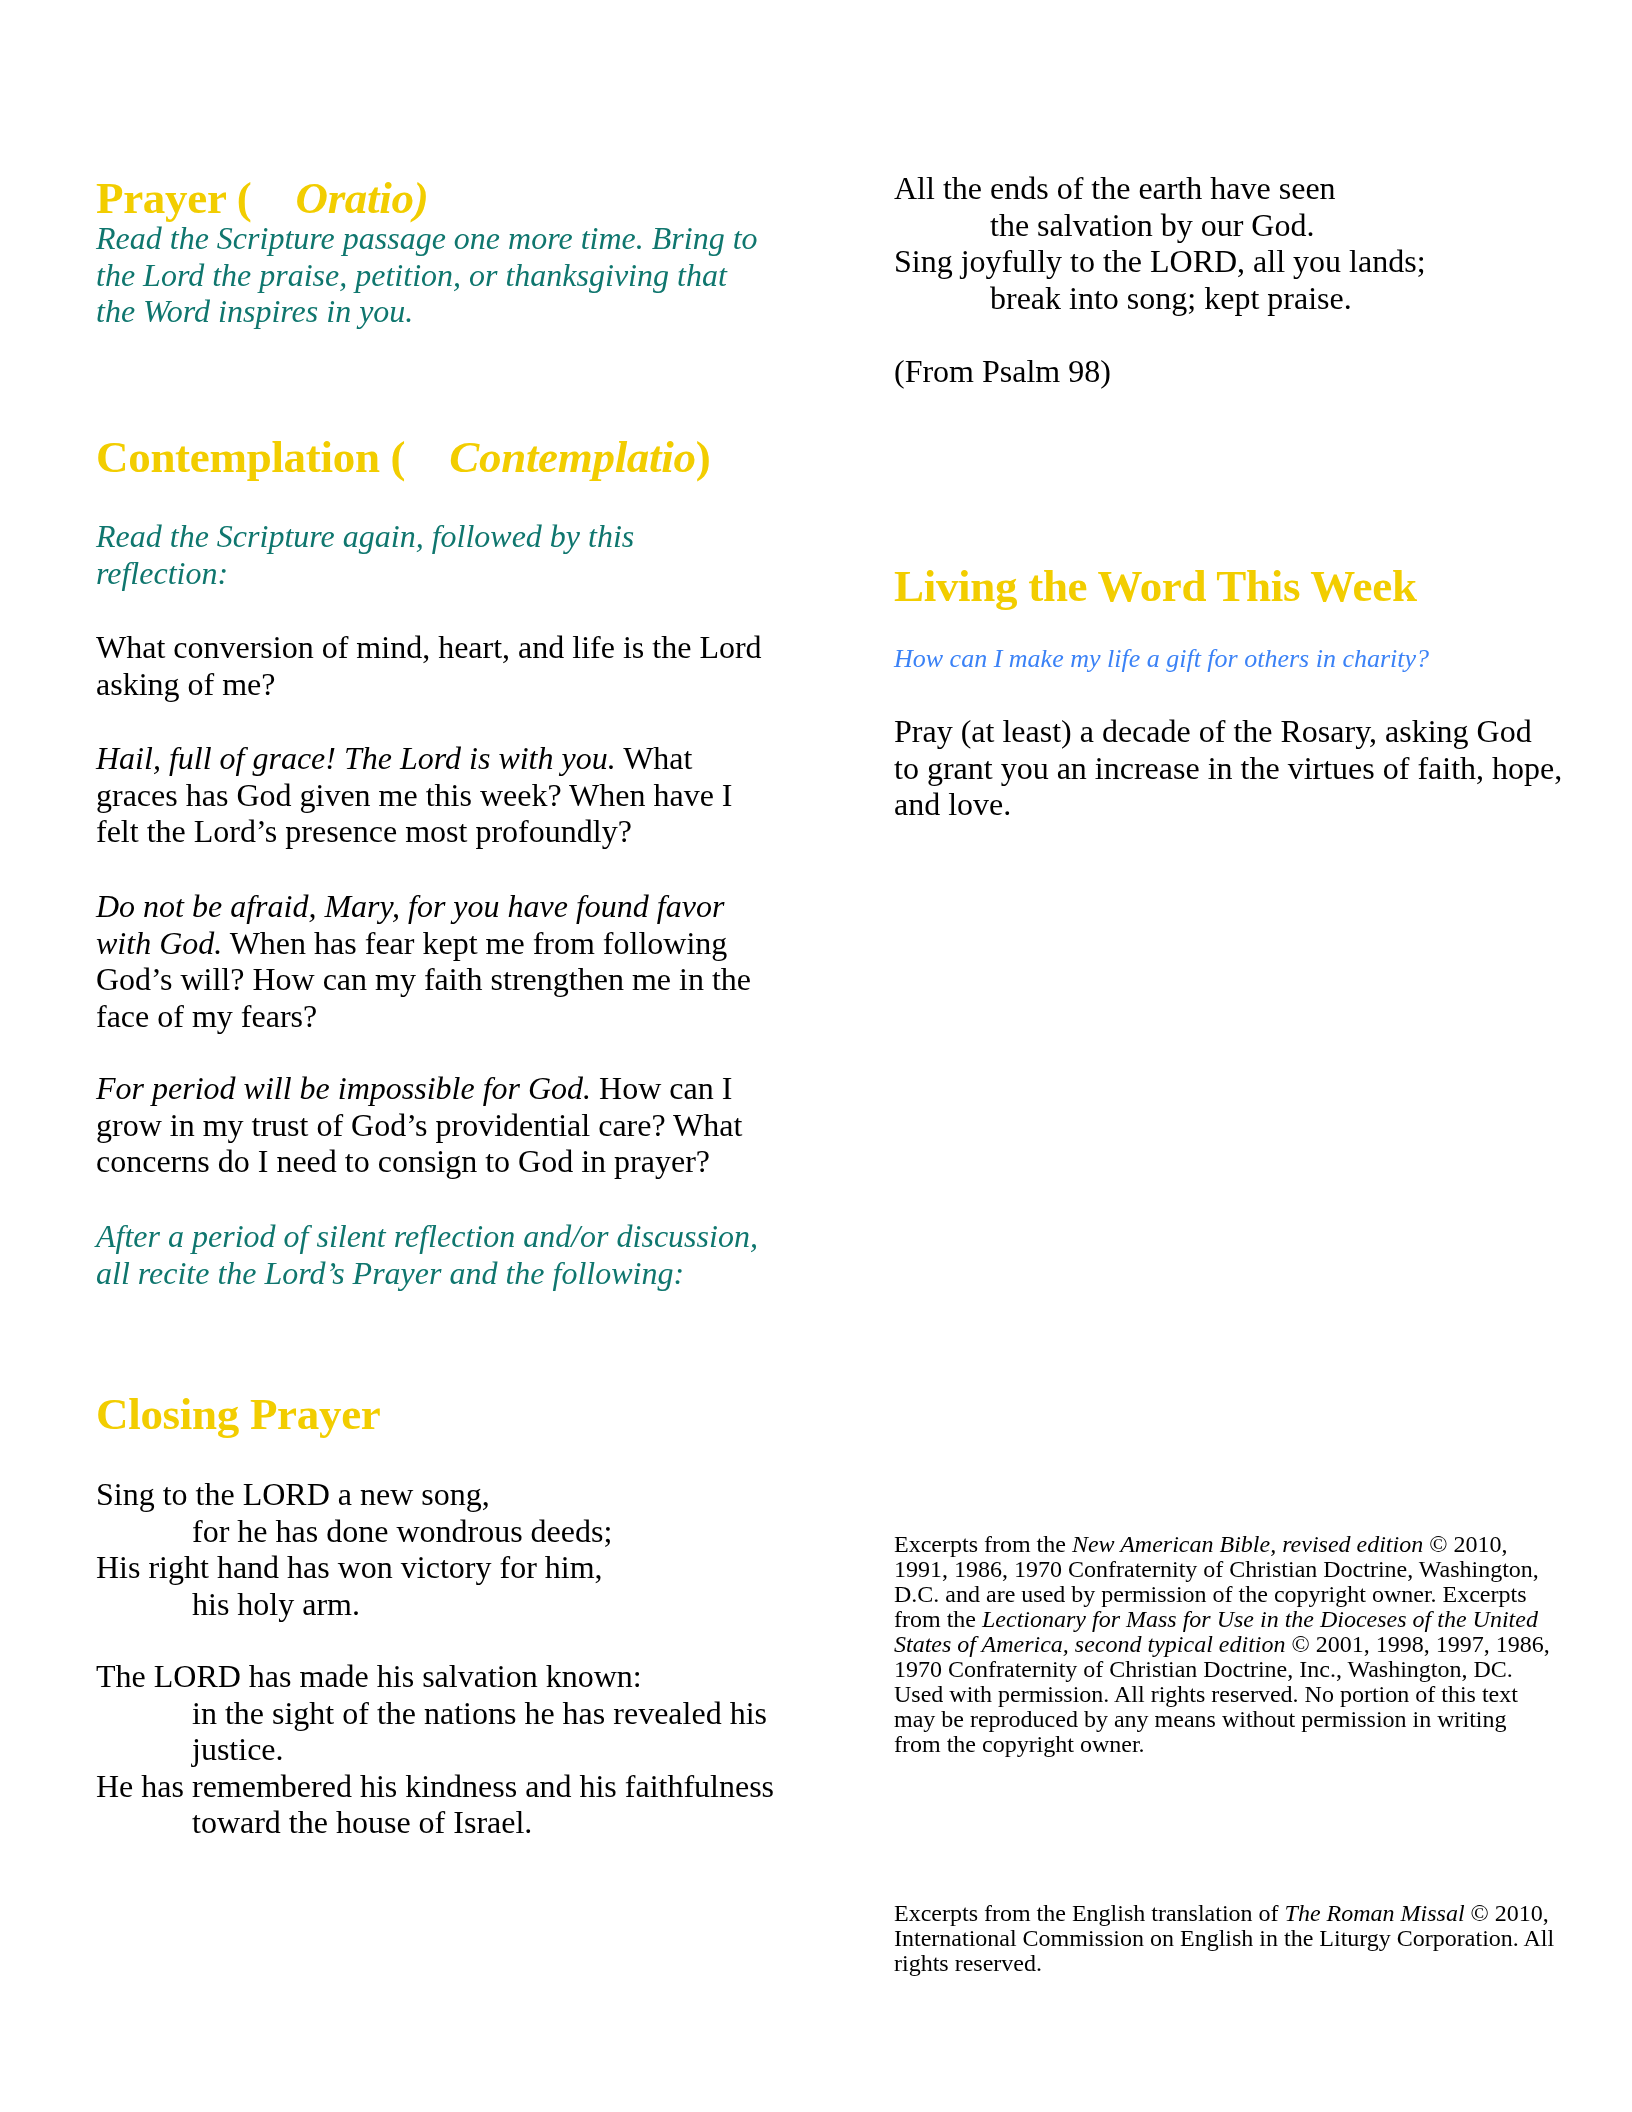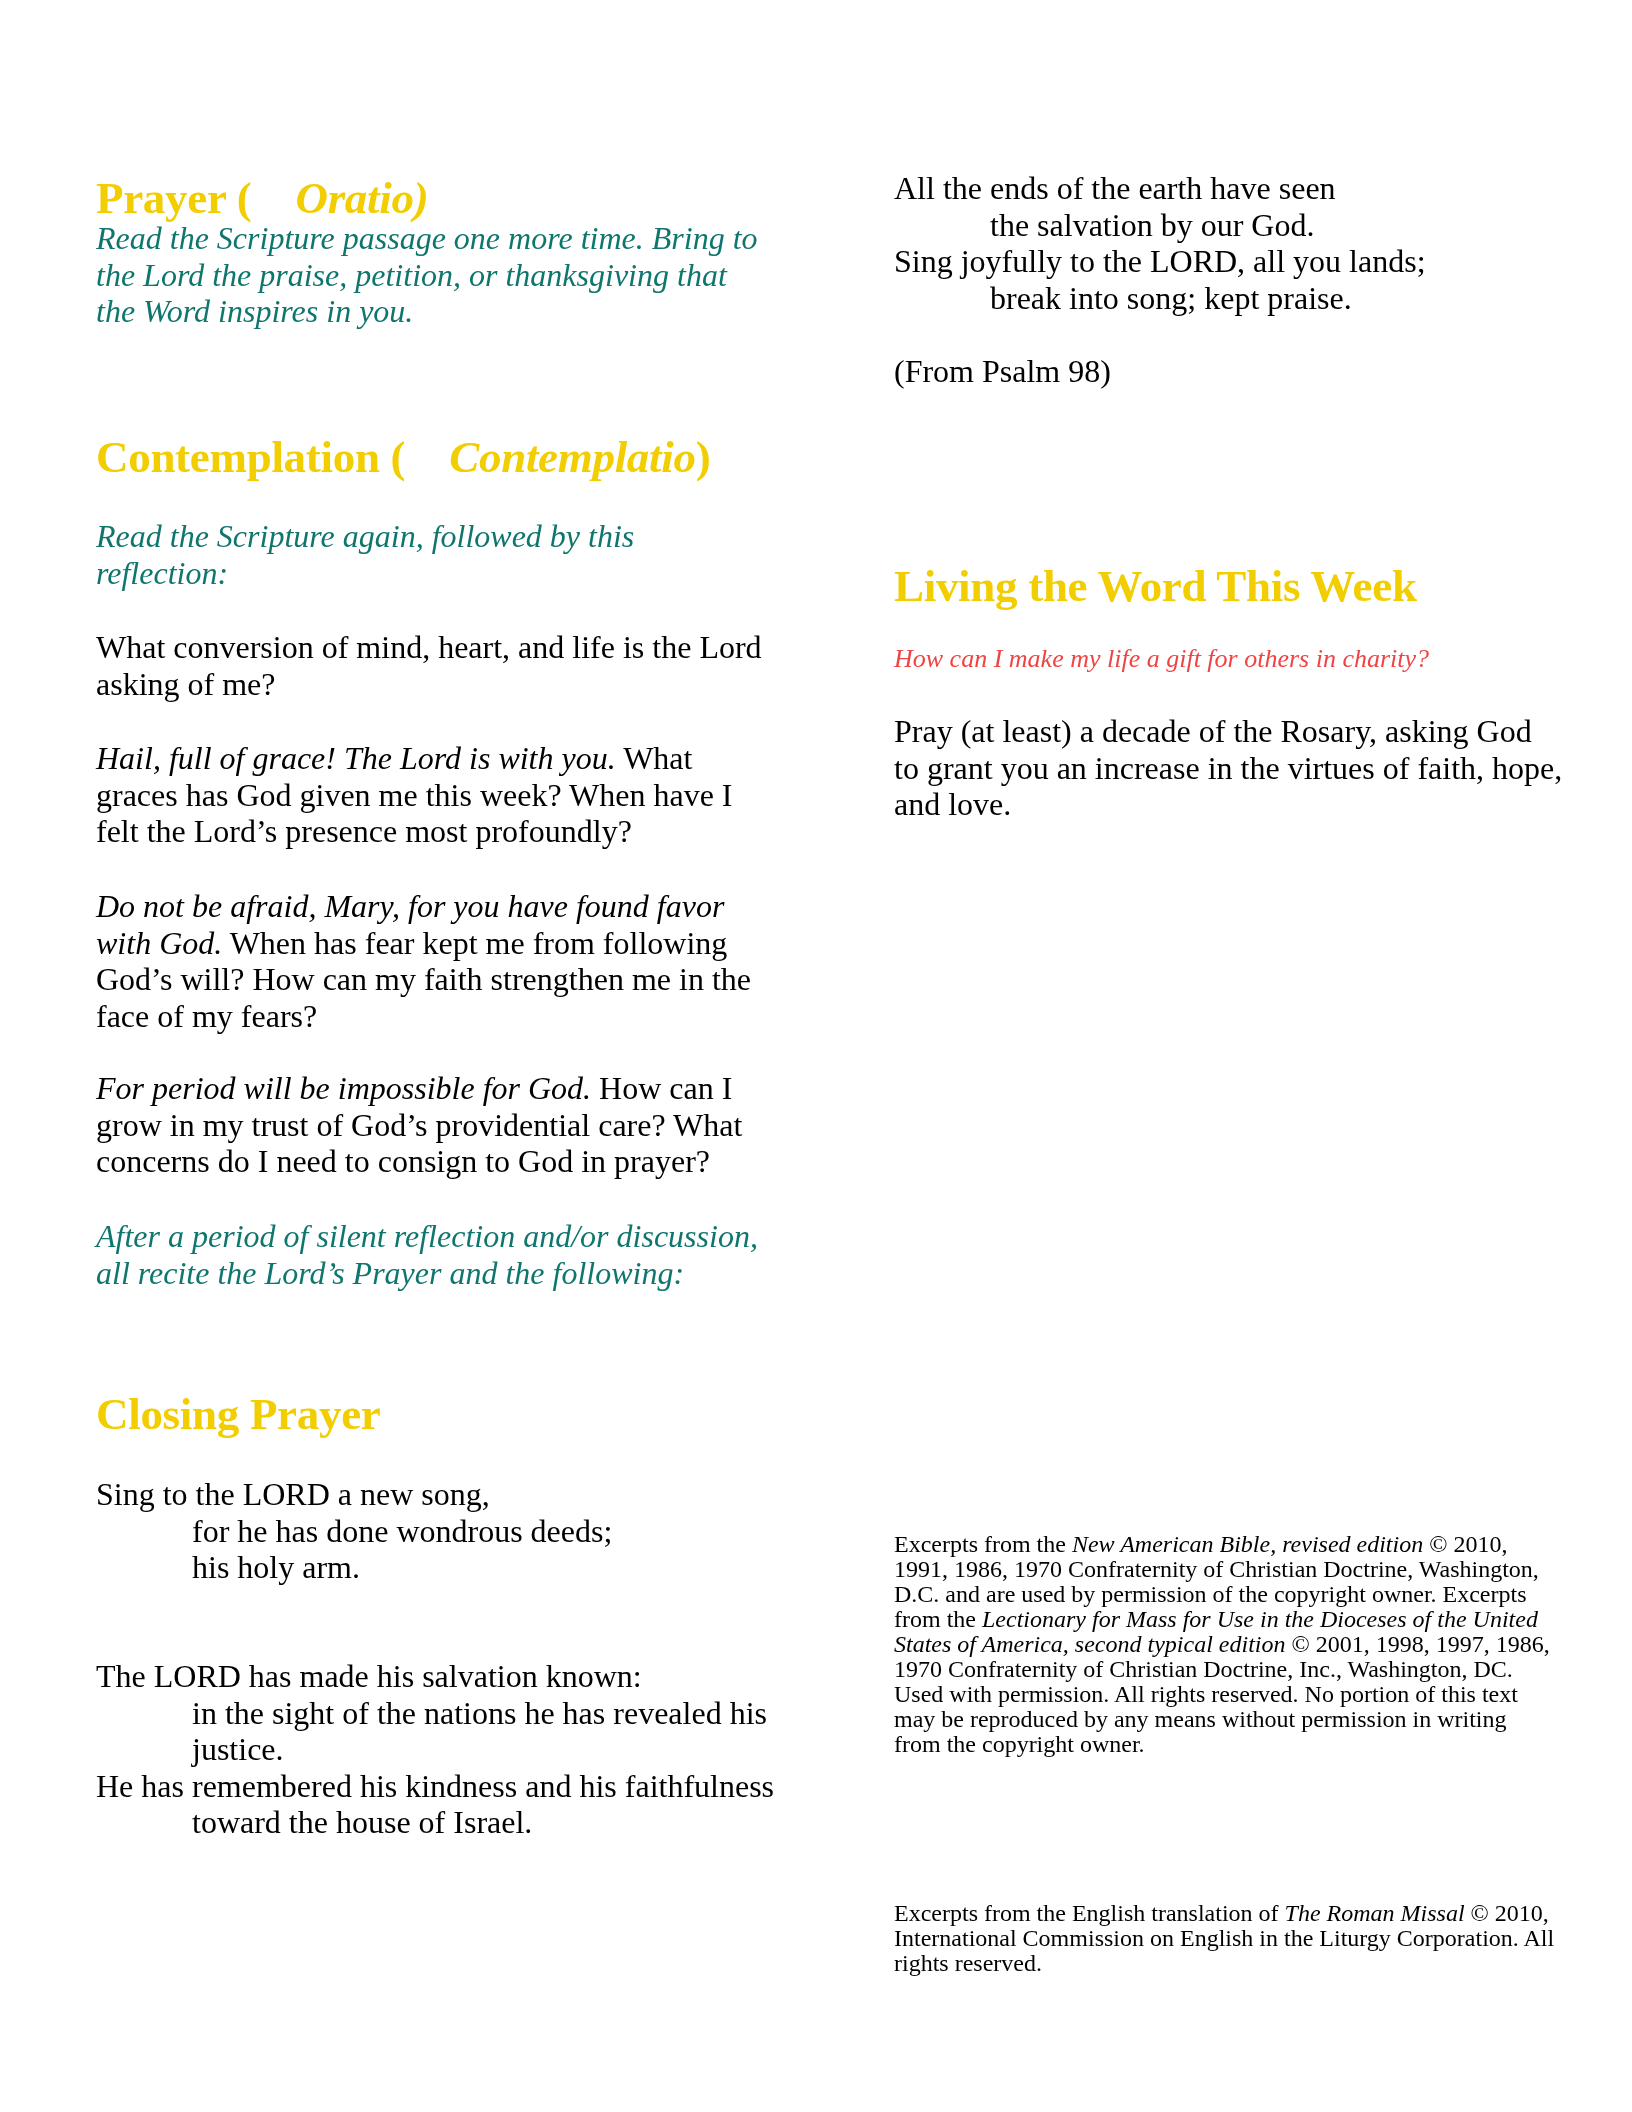--- a/index.html
+++ b/index.html
@@ -5,21 +5,21 @@
   html, body { margin: 0; padding: 0; background: #ffffff; }
   body { width: 1632px; height: 2112px; position: relative; overflow: hidden;
          font-family: "Liberation Serif", "DejaVu Serif", serif; color: #000; }
   .blk { position: absolute; margin: 0; }
   .left { left: 96px; width: 690px; }
   .right { left: 894px; width: 700px; }
   h2.heading { font-size: 45px; line-height: 50px; font-weight: bold; color: #F2CD00; letter-spacing: -0.3px; }
   h2.heading i { font-style: italic; margin-left: 44px; }
   .body { font-size: 32px; line-height: 36.5px; }
   .instr { font-size: 32px; line-height: 36.5px; font-style: italic; color: #0f766e; }
-  .q { font-size: 26px; line-height: 32px; font-style: italic; color: #ef4444; }
+  .q { font-size: 26px; line-height: 32px; font-style: italic; color: #3b82f6; }
   .verse .line { display: block; white-space: nowrap; }
   .verse .indent { padding-left: 96px; white-space: normal; }
   .fn { font-size: 24px; line-height: 25px; }
   em.it { font-style: italic; }
 </style>
 </head>
 <body>
 
 <h2 class="blk left heading" style="top:173px"><span>Prayer (</span><i>Oratio)</i></h2>
 <p class="blk left instr" style="top:220px; width:670px">Read the Scripture passage one more time. Bring to the Lord the praise, petition, or thanksgiving that the Word inspires in you.</p>
@@ -32,20 +32,21 @@
 <p class="blk left body" style="top:888px; width:680px"><em class="it">Do not be afraid, Mary, for you have found favor with God.</em><span> When has fear kept me from following God’s will? How can my faith strengthen me in the face of my fears?</span></p>
 <p class="blk left body" style="top:1070px; width:680px"><em class="it">For period will be impossible for God.</em><span> How can I grow in my trust of God’s providential care? What concerns do I need to consign to God in prayer?</span></p>
 
 <p class="blk left instr" style="top:1218px; width:690px">After a period of silent reflection and/or discussion, all recite the Lord’s Prayer and the following:</p>
 
 <h2 class="blk left heading" style="top:1389px">Closing Prayer</h2>
 
 <div class="blk left body verse" style="top:1476px">
   <span class="line">Sing to the LORD a new song,</span>
   <span class="line indent">for he has done wondrous deeds;</span>
+  <span class="line">His right hand has won victory for him,</span>
   <span class="line indent">his holy arm.</span>
 </div>
 <div class="blk left body verse" style="top:1658px; width:690px">
   <span class="line">The LORD has made his salvation known:</span>
   <span class="line indent">in the sight of the nations he has revealed his justice.</span>
   <span class="line">He has remembered his kindness and his faithfulness</span>
   <span class="line indent">toward the house of Israel.</span>
 </div>
 
 <div class="blk right body verse" style="top:170px">

